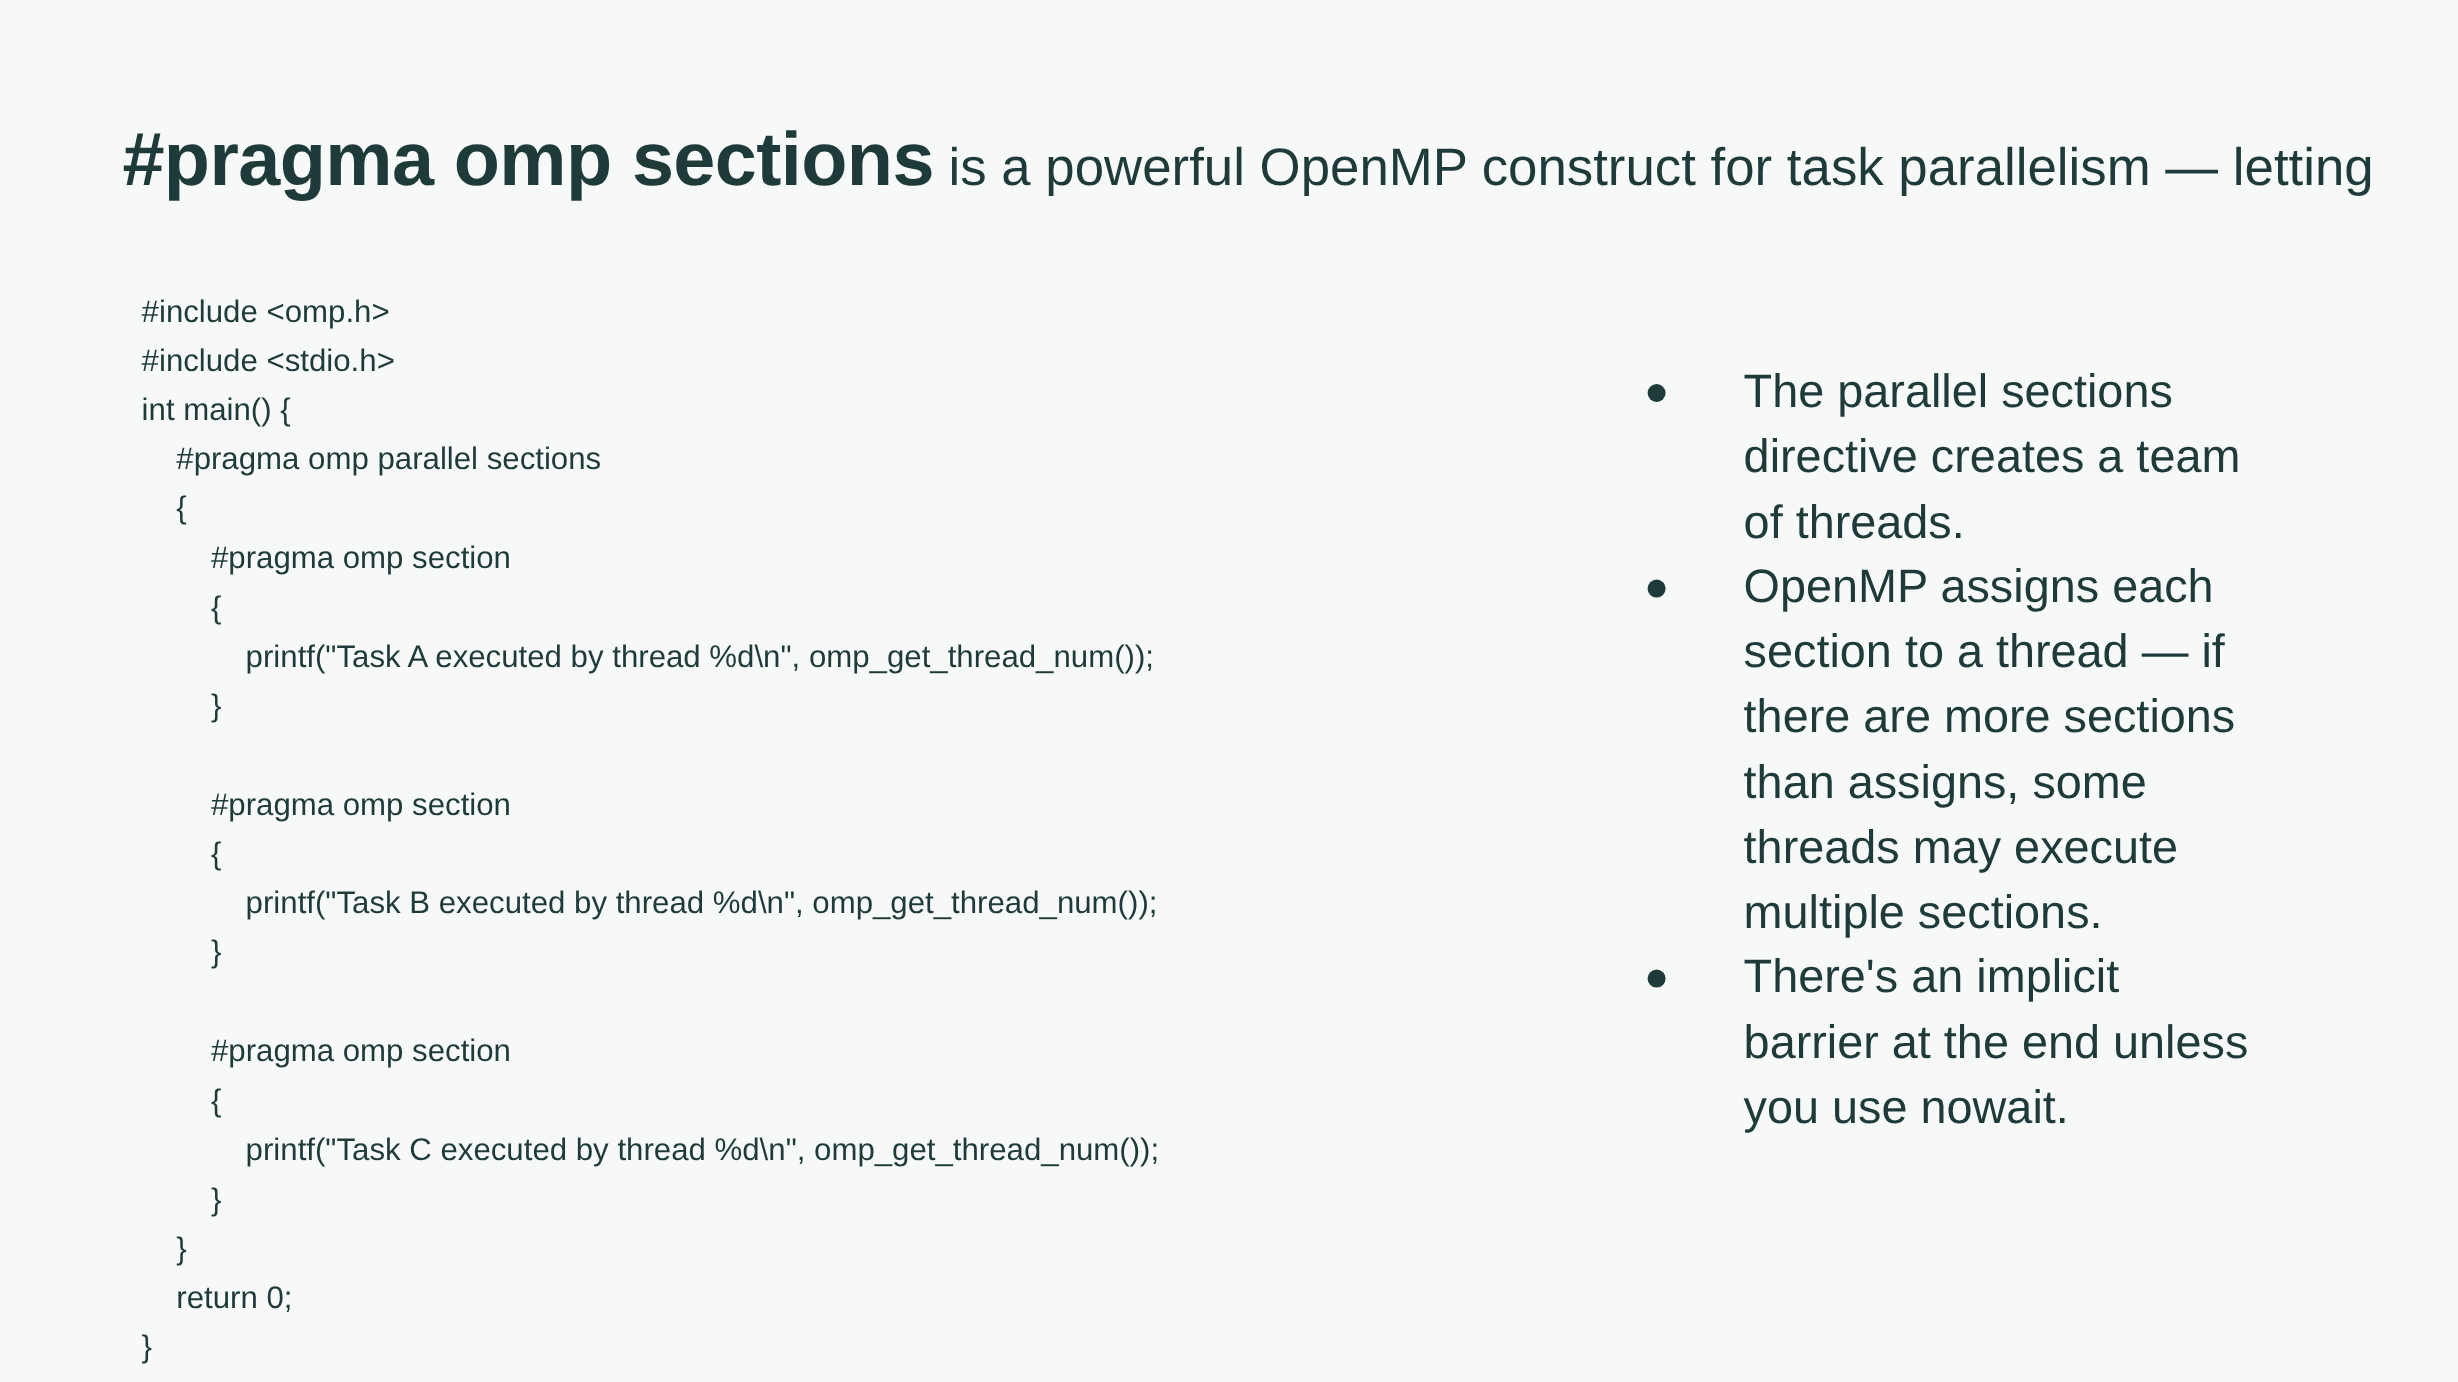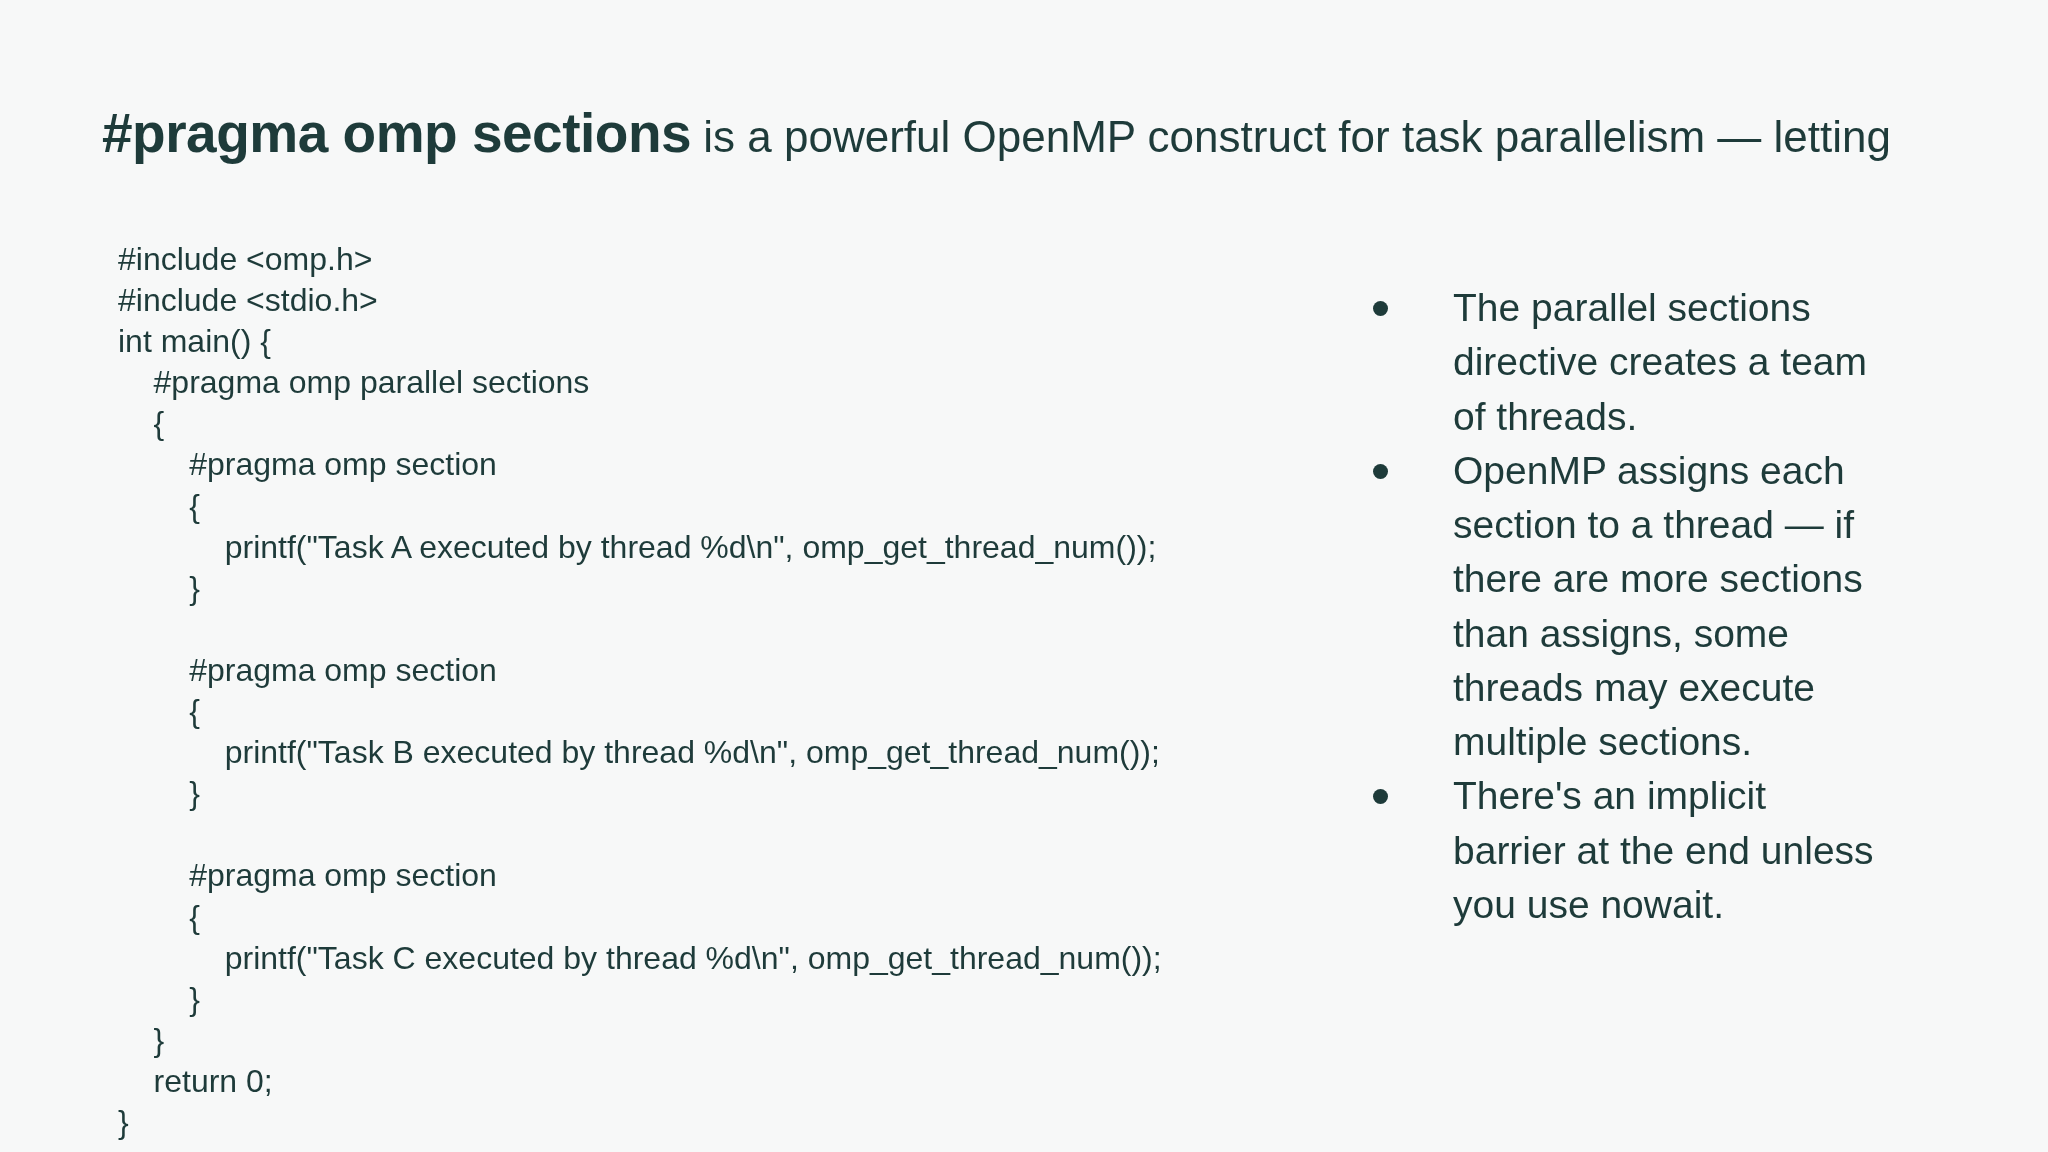--- a/index.html
+++ b/index.html
@@ -19,40 +19,40 @@
     left: 102px;
     top: 108px;
     margin: 0;
     font-size: 44px;
     font-weight: 400;
     line-height: 50px;
     white-space: nowrap;
     letter-spacing: 0;
   }
   .title-code {
-    font-size: 55px;
+    font-size: 63px;
     font-weight: 700;
     letter-spacing: -0.5px;
   }
 
   .code {
     position: absolute;
     left: 118px;
     top: 239px;
     margin: 0;
     font-family: "Liberation Sans", "DejaVu Sans", sans-serif;
-    font-size: 32px;
+    font-size: 26px;
     line-height: 41.1px;
     white-space: pre;
   }
 
   .bullets {
     position: absolute;
     left: 1367px;
-    top: 281px;
+    top: 300px;
     width: 428px;
     margin: 0;
     padding: 0 0 0 86px;
     list-style: none;
     font-size: 39px;
     line-height: 54.25px;
   }
   .bullets li { position: relative; }
   .bullets li::before {
     content: "";

